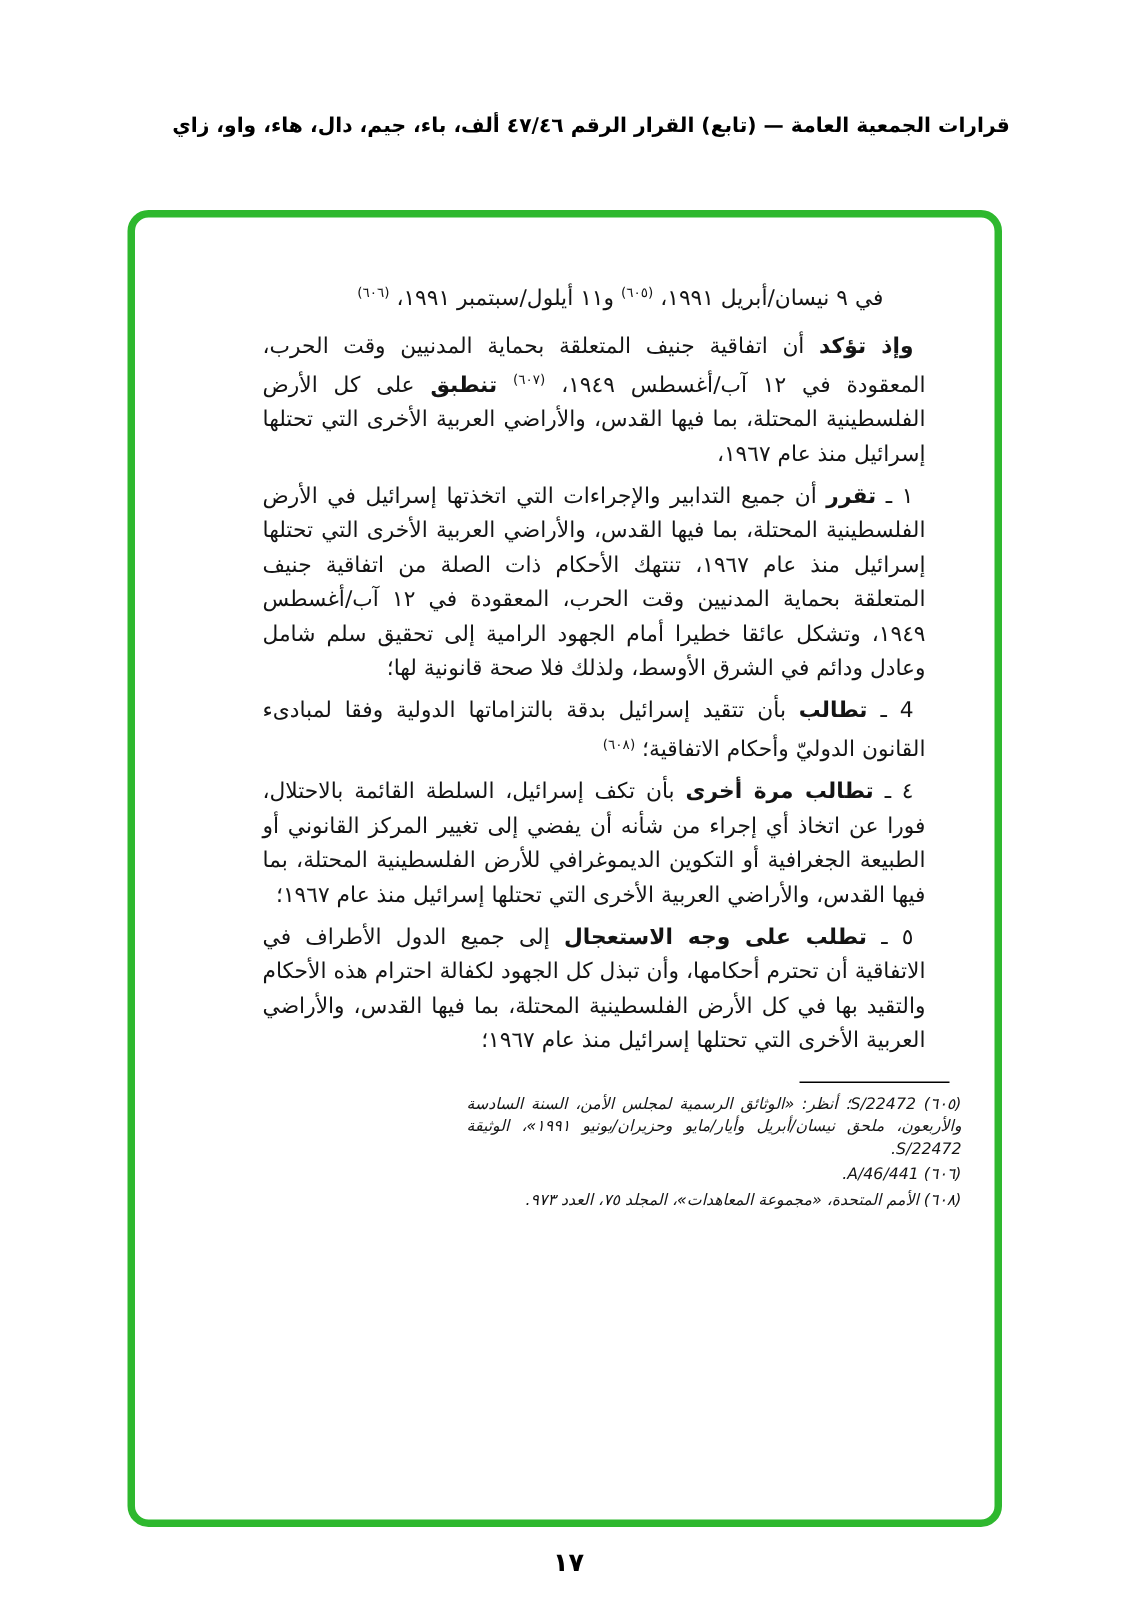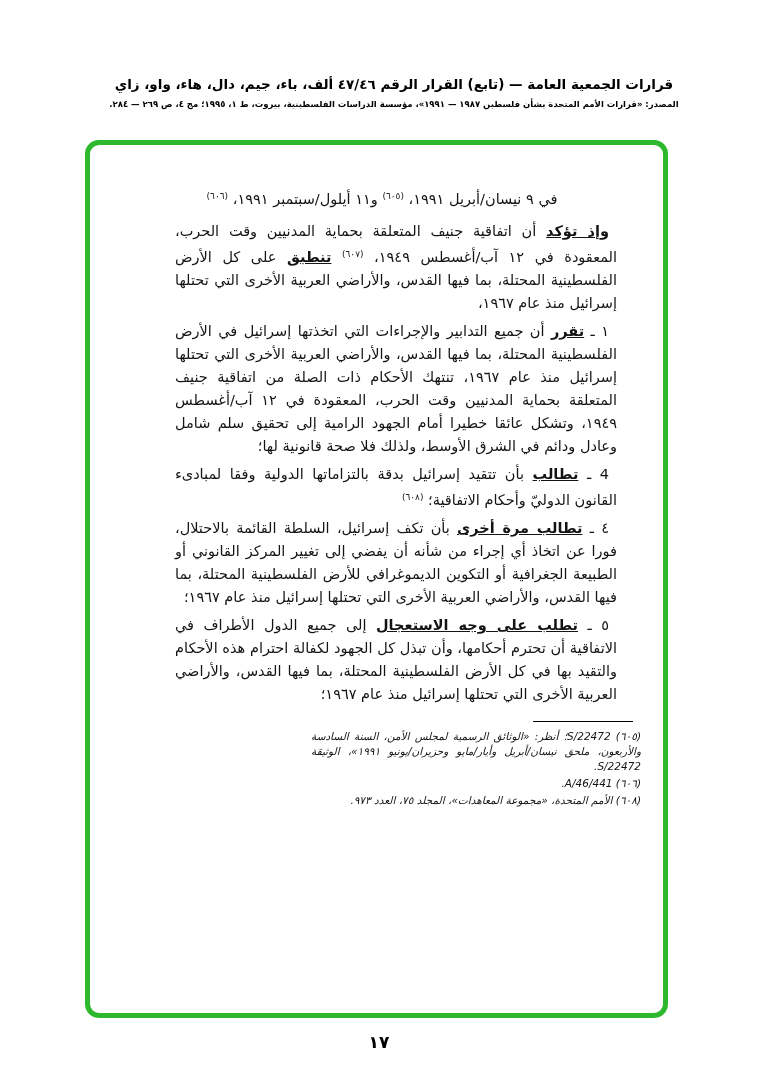--- a/index.html
+++ b/index.html
@@ -18,23 +18,23 @@
   }
   .green-box{
     position:absolute; left:85px; top:140px; width:583px; height:878px;
     border:5px solid #2eb82e; border-radius:14px; box-sizing:border-box;
     padding:40px 16px 16px 16px; background:#fff;
   }
   .main-text{
     direction:rtl; width:442px; margin:0 30px 0 auto;
     font-size:14.5px; line-height:23px; text-align:justify; color:#141414;
   }
-  .date-line{ text-align:center; text-indent:28px; margin-bottom:9px; }
+  .date-line{ text-align:right; text-indent:28px; margin-bottom:9px; }
   .para{ margin-bottom:5px; text-indent:8px; }
-  .lead{ font-weight:bold;text-decoration:underline; }
+  .lead{ font-weight:bold; }
   .sup{ font-size:9px; vertical-align:5px; }
   .fn-rule{
     width:100px; height:0; border-top:1.5px solid #000;
     margin:15px 14px 7px auto;
   }
   .footnotes{
     direction:rtl; width:330px; margin:0 6px 0 auto;
     font-size:10.5px; line-height:15px; text-align:justify; color:#141414;
   }
   .footnote{ margin-bottom:2px;font-style:italic; }
@@ -43,21 +43,20 @@
     text-align:center; font-size:17px; font-weight:bold; color:#000;
   }
 </style>
 </head>
 <body>
 
 <div class="page">
 
   <div class="header">
     <div class="title">قرارات الجمعية العامة — (تابع) القرار الرقم ٤٧/٤٦ ألف، باء، جيم، دال، هاء، واو، زاي</div>
-    <div class="source">المصدر: «قرارات الأمم المتحدة بشأن فلسطين ١٩٨٧ — ١٩٩١»، مؤسسة الدراسات الفلسطينية، بيروت، ط ١، ١٩٩٥؛ مج ٤، ص ٢٦٩ — ٢٨٤.</div>
   </div>
 
   <div class="green-box" style="border-color: rgb(46, 184, 46);">
 
     <div class="main-text">
 
       <div class="date-line">
         <span>في ٩ نيسان/أبريل ١٩٩١،</span>
         <span class="sup">(٦٠٥)</span>
         <span>و١١ أيلول/سبتمبر ١٩٩١،</span>

